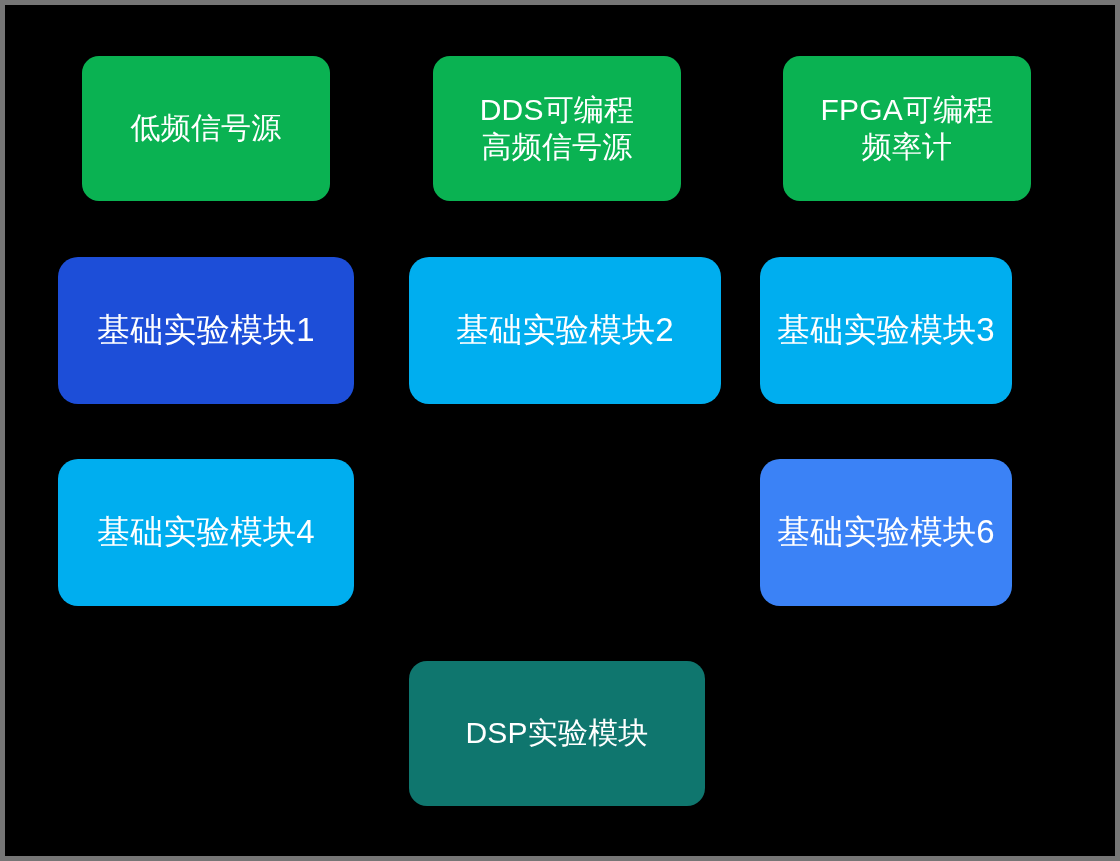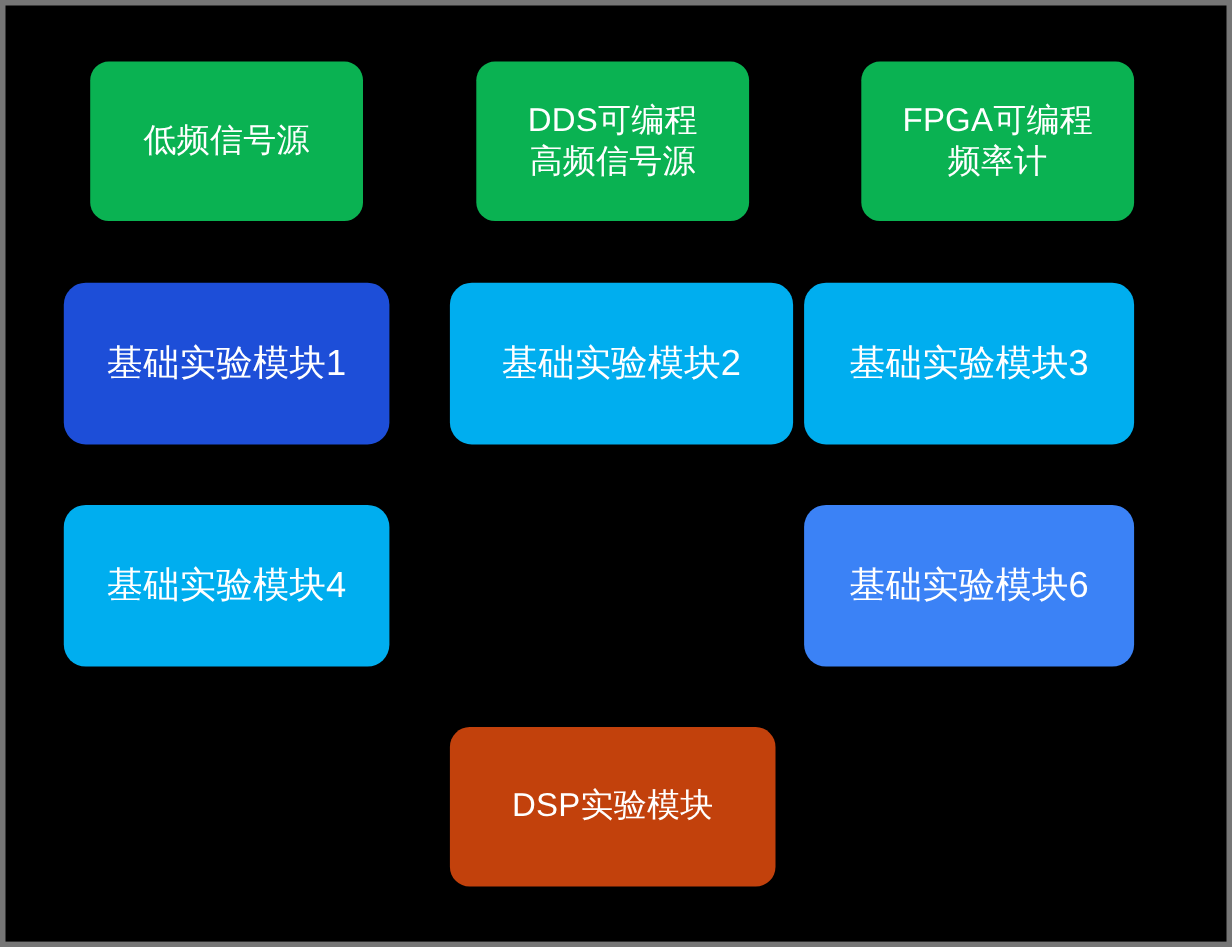--- a/index.html
+++ b/index.html
@@ -59,21 +59,21 @@
   .r1 { top: 51px; height: 145px; width: 248px; }
   .c1-narrow { left: 77px; }
   .c2-narrow { left: 428px; }
   .c3-narrow { left: 778px; }
 
   
   .r2 { top: 252px; height: 147px; }
   .r3 { top: 454px; height: 147px; }
   .c1-wide { left: 53px; width: 296px; }
   .c2-wide { left: 404px; width: 312px; }
-  .c3-wide { left: 726px; width: 300px; }
+  .c3-wide { left: 755px; width: 252px; }
 
   
   .r4 { top: 656px; height: 145px; left: 404px; width: 296px; }
 </style>
 </head>
 <body>
 
 <div id="canvas">
 
   <div class="node src-node r1 c1-narrow" style="background:#0AB252;">
@@ -104,17 +104,17 @@
 
   <div class="node mod-node r3 c1-wide" style="background:#00AEEF;">
     <span class="label">基础实验模块4</span>
   </div>
 
 
   <div class="node mod-node r3 c3-wide" style="background:#3b82f6;">
     <span class="label">基础实验模块6</span>
   </div>
 
-  <div class="node dsp-node r4" style="background:#c2410c;justify-content:flex-end;">
+  <div class="node dsp-node r4" style="background:#0f766e;justify-content:flex-end;">
     <span class="label">DSP实验模块</span>
   </div>
 
 </div>
 
 </body></html>

